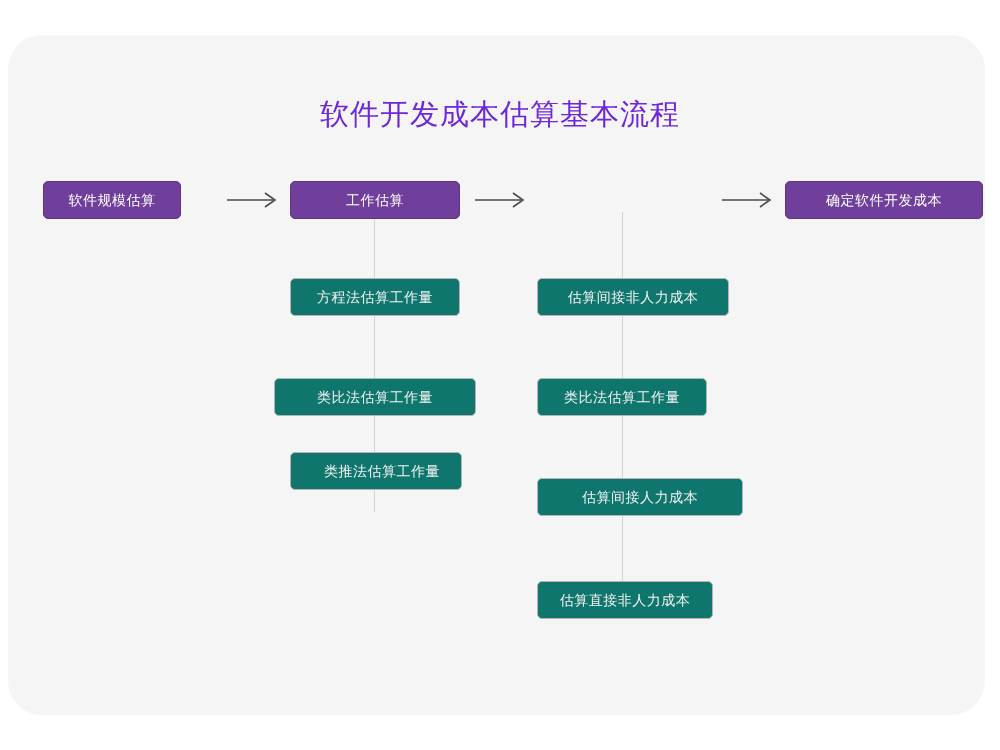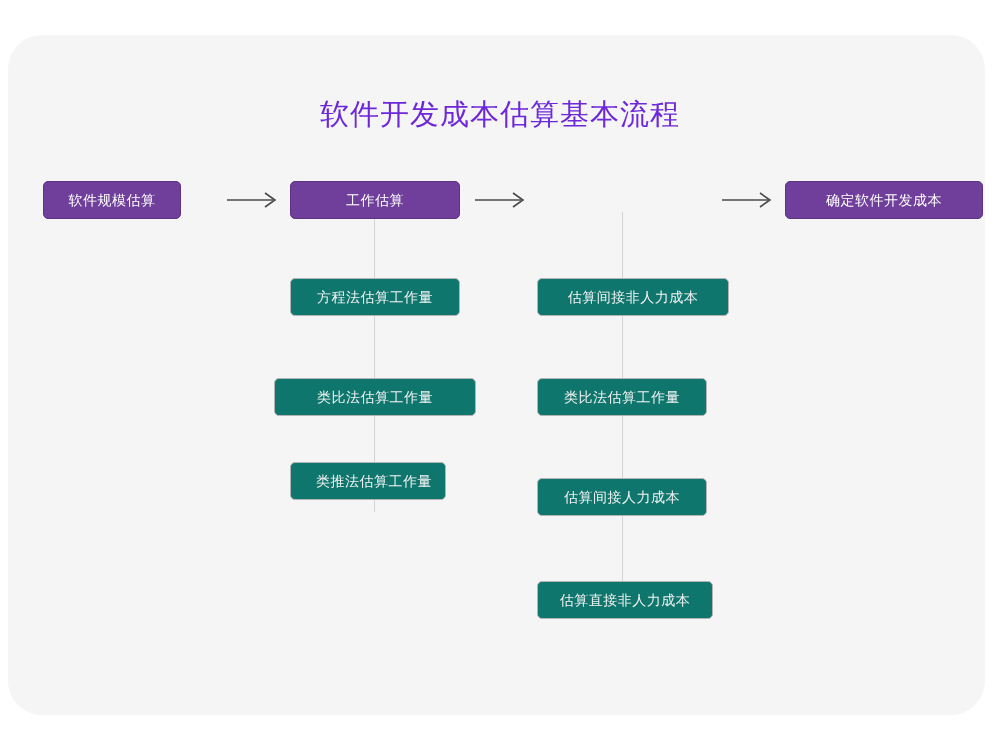--- a/index.html
+++ b/index.html
@@ -121,23 +121,23 @@
     <svg width="56" height="24" viewBox="0 0 56 24">
       <line x1="2" y1="12" x2="48" y2="12" stroke="#4a4a4a" stroke-width="1.6"></line>
       <polyline points="40,5 50,12 40,19" fill="none" stroke="#4a4a4a" stroke-width="1.6"></polyline>
     </svg>
   </div>
 
   <div class="node secondary" style="left:290px; top:278px; width:170px;">方程法估算工作量</div>
 
   <div class="node secondary" style="left:274px; top:378px; width:202px;">类比法估算工作量</div>
 
-  <div class="node secondary" style="left:290px; top:462px; width:156px;padding-left:12px;">类推法估算工作量</div>
+  <div class="node secondary" style="left:290px; top:452px; width:172px;padding-left:12px;">类推法估算工作量</div>
 
   <div class="node secondary" style="left:537px; top:278px; width:192px;">估算间接非人力成本</div>
 
   <div class="node secondary" style="left:537px; top:378px; width:170px;">类比法估算工作量</div>
 
-  <div class="node secondary" style="left:537px; top:478px; width:170px;">估算间接人力成本</div>
+  <div class="node secondary" style="left:537px; top:478px; width:206px;">估算间接人力成本</div>
 
   <div class="node secondary" style="left:537px; top:581px; width:176px;">估算直接非人力成本</div>
 
 </div>
 
 </body></html>

